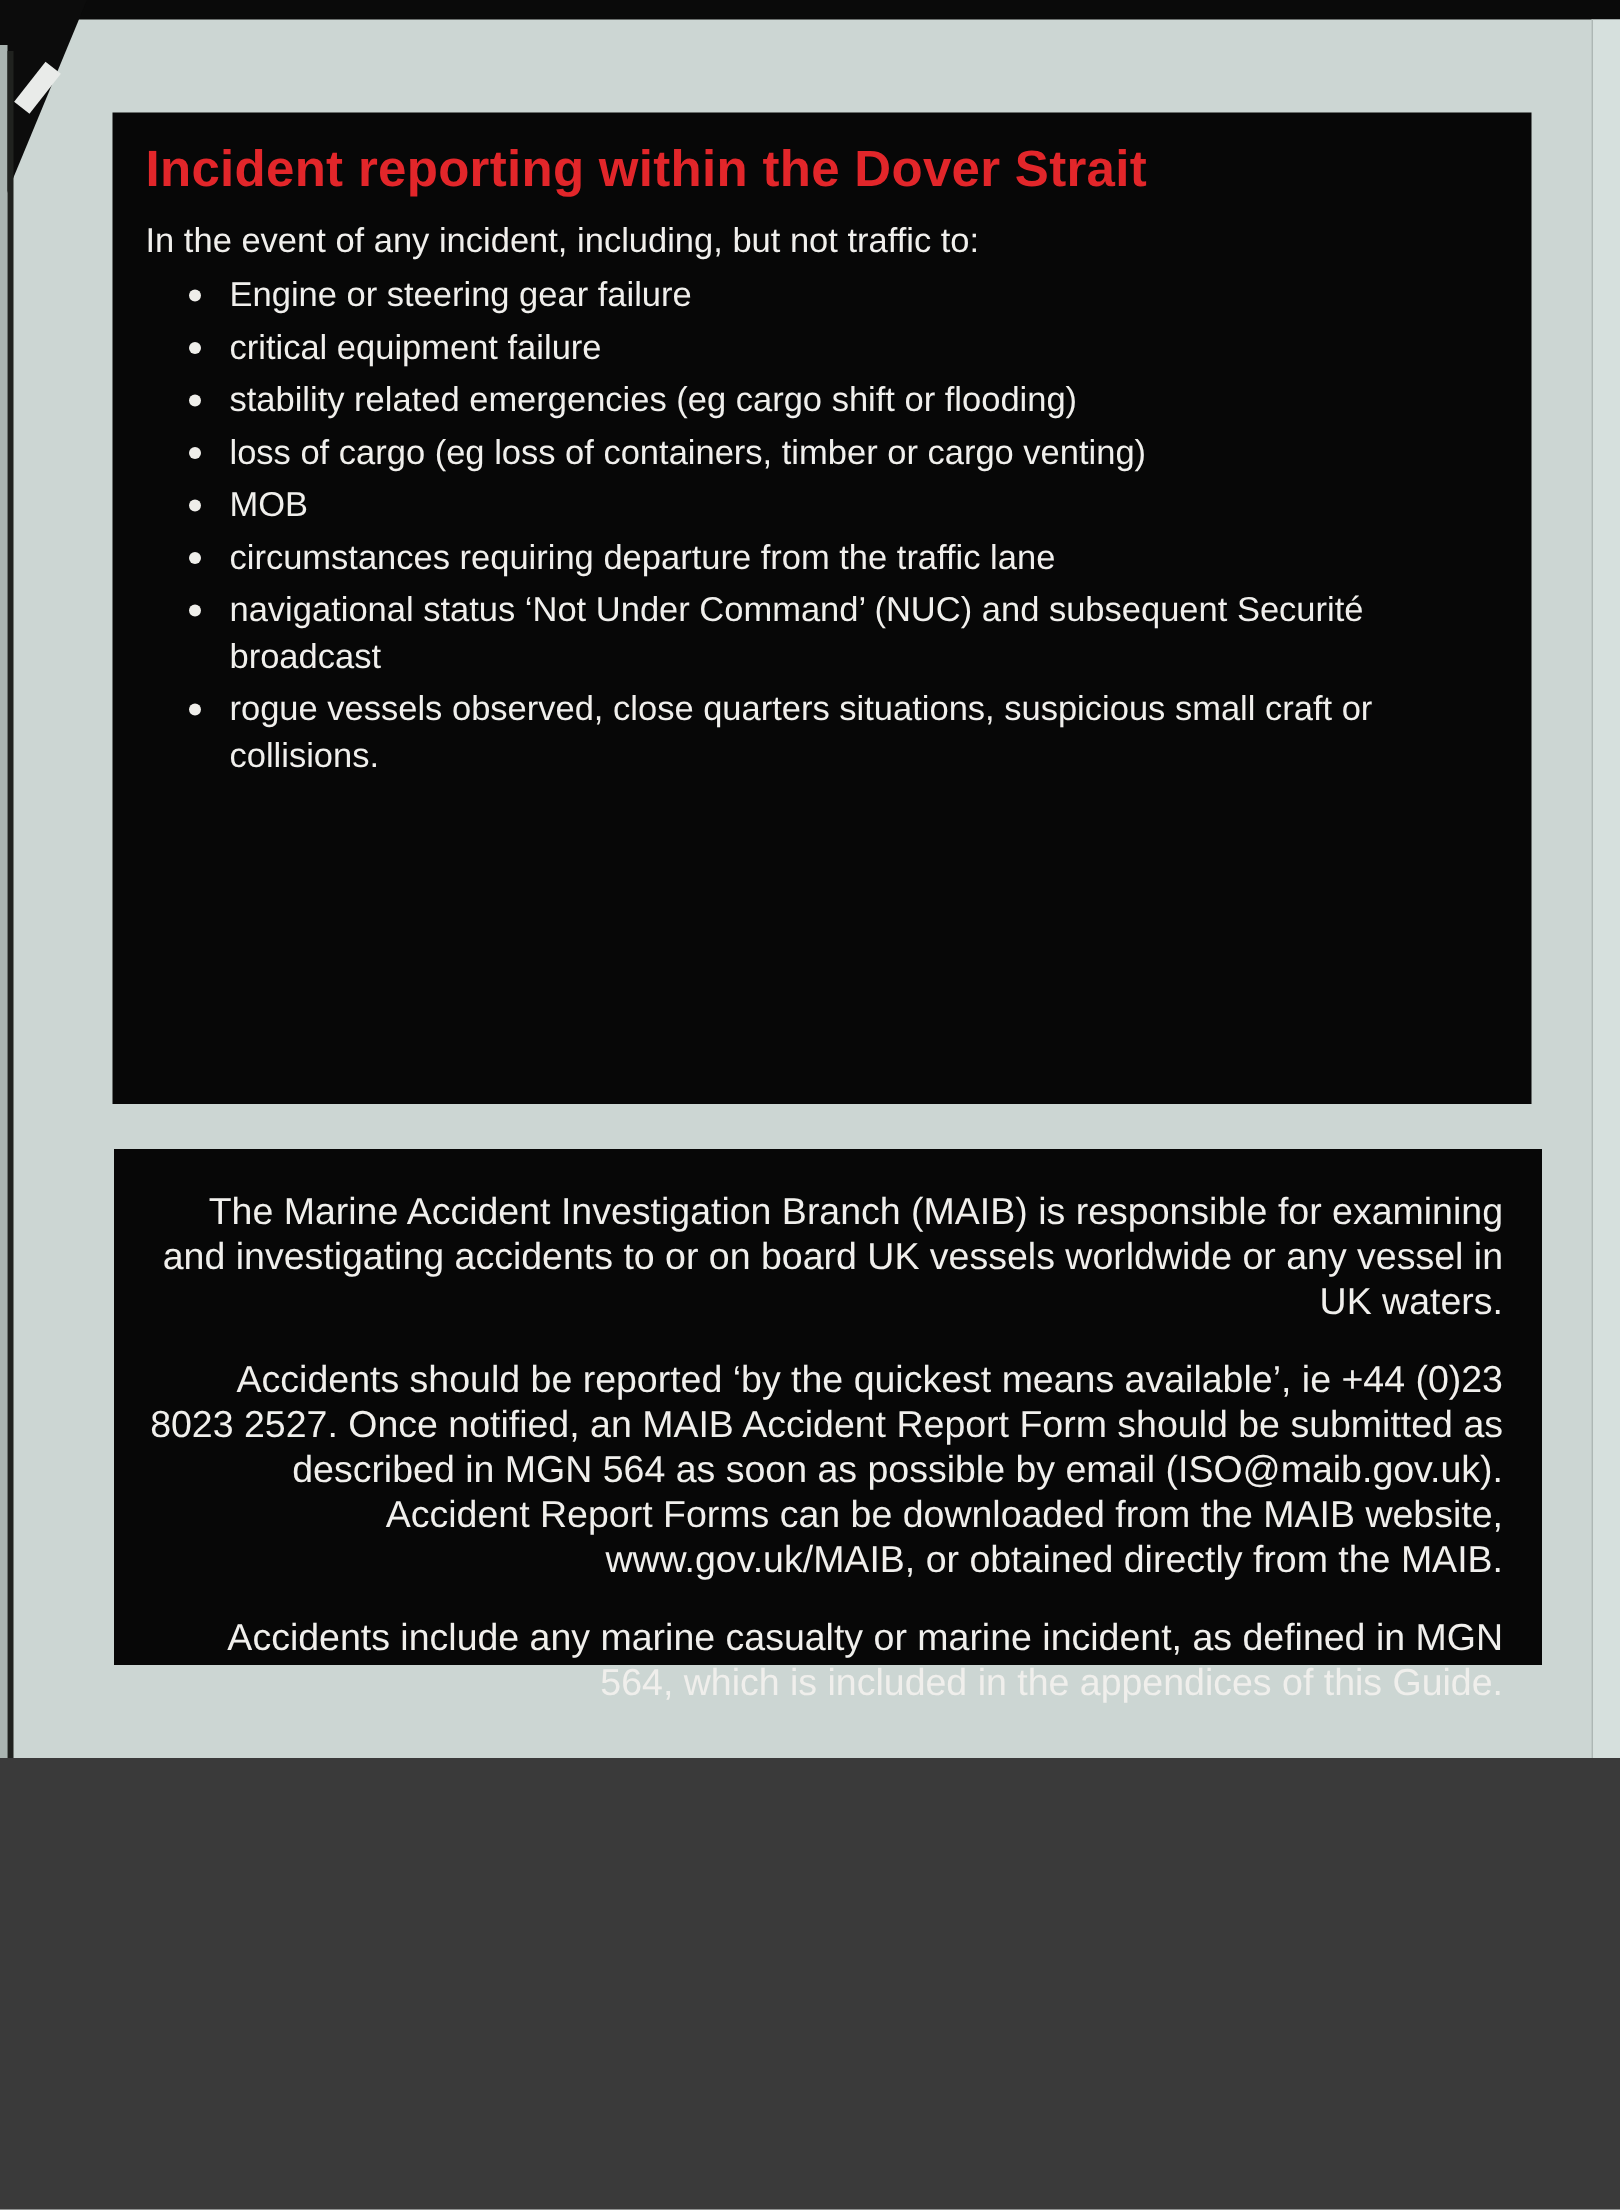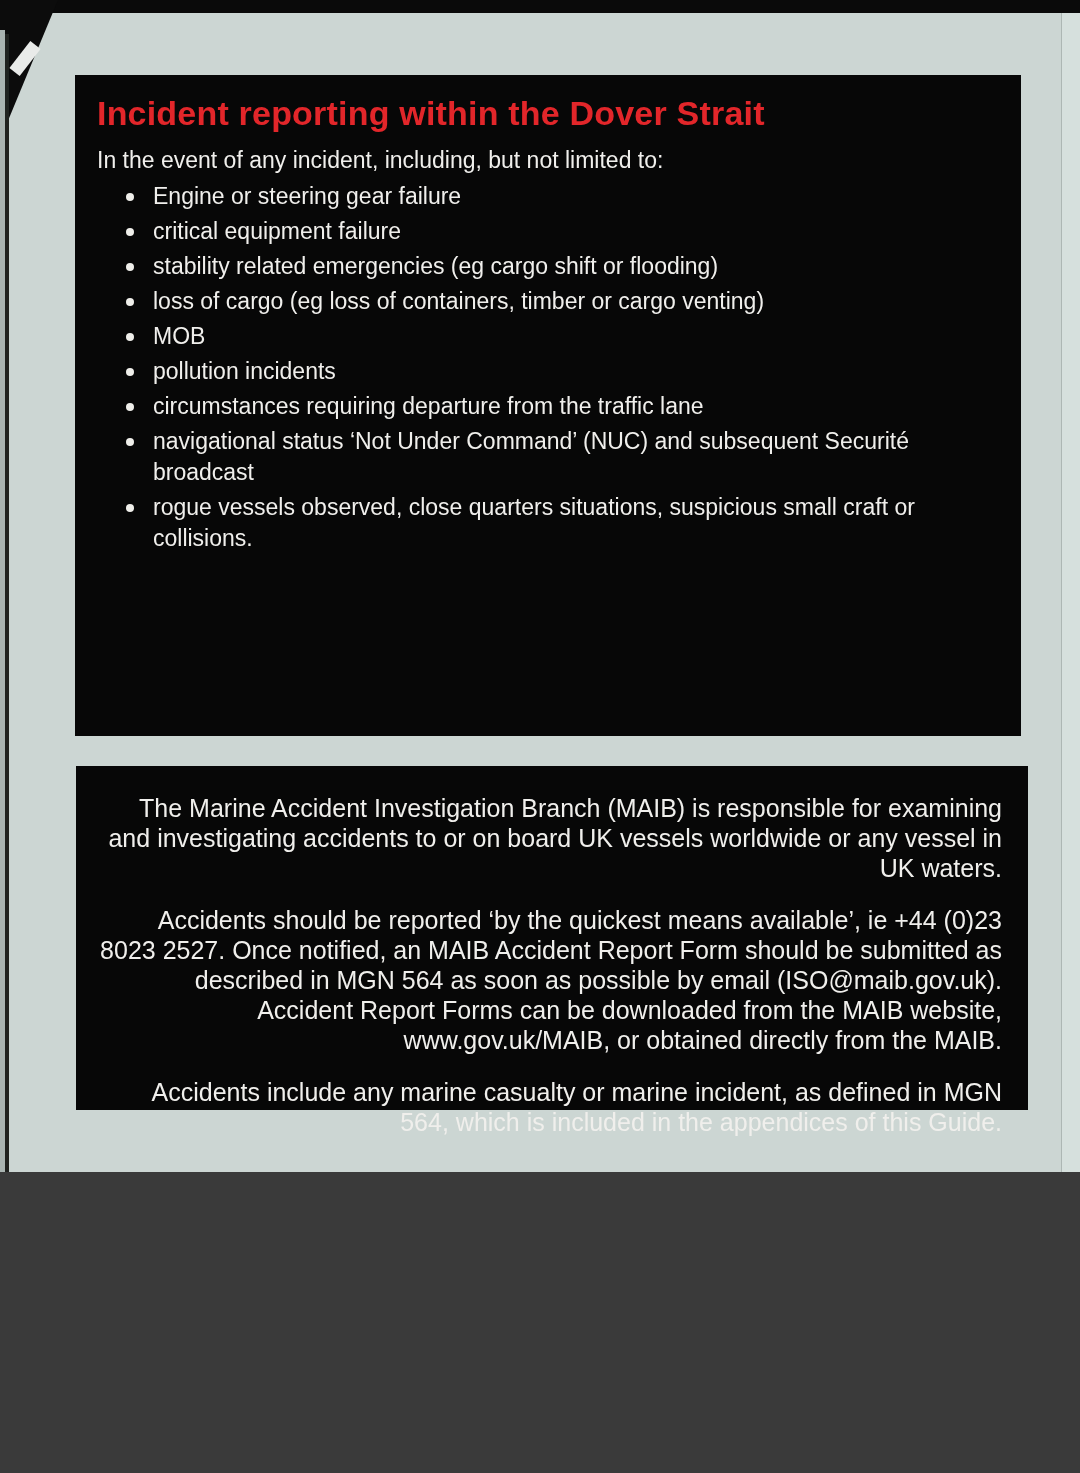--- a/index.html
+++ b/index.html
@@ -91,28 +91,27 @@
   <div class="scan-top"></div>
   <div class="scan-corner"></div>
   <div class="scan-corner-streak"></div>
   <div class="spine-strip"></div>
   <div class="spine-line"></div>
   <div class="page-edge-right"></div>
   <div class="page-edge-bottom"></div>
 
   <section class="black-box box1">
     <h1>Incident reporting within the Dover Strait</h1>
-    <p class="intro">In the event of any incident, including, but not limited to:</p>
+    <p class="intro">In the event of any incident, including, but not traffic to:</p>
     <ul>
       <li>Engine or steering gear failure</li>
       <li>critical equipment failure</li>
       <li>stability related emergencies (eg cargo shift or flooding)</li>
       <li>loss of cargo (eg loss of containers, timber or cargo venting)</li>
       <li>MOB</li>
-      <li>pollution incidents</li>
       <li>circumstances requiring departure from the traffic lane</li>
       <li>navigational status ‘Not Under Command’ (NUC) and subsequent Securité broadcast</li>
       <li>rogue vessels observed, close quarters situations, suspicious small craft or collisions.</li>
     </ul>
   </section>
 
   <section class="black-box box2">
     <p>The Marine Accident Investigation Branch (MAIB) is responsible for examining and investigating accidents to or on board UK vessels worldwide or any vessel in UK waters.</p>
     <p>Accidents should be reported ‘by the quickest means available’, ie +44 (0)23 8023 2527. Once notified, an MAIB Accident Report Form should be submitted as described in MGN 564 as soon as possible by email (ISO@maib.gov.uk). Accident Report Forms can be downloaded from the MAIB website, www.gov.uk/MAIB, or obtained directly from the MAIB.</p>
     <p>Accidents include any marine casualty or marine incident, as defined in MGN 564, which is included in the appendices of this Guide.</p>

